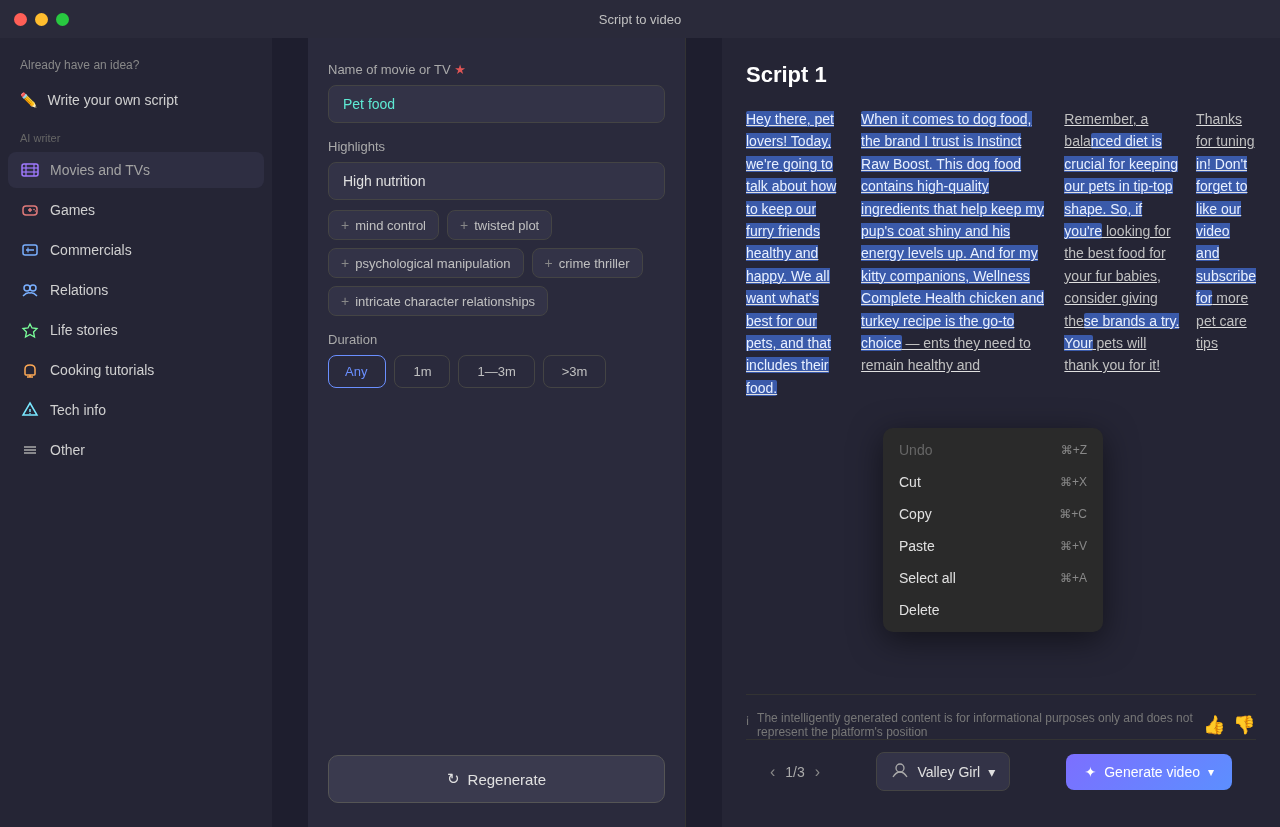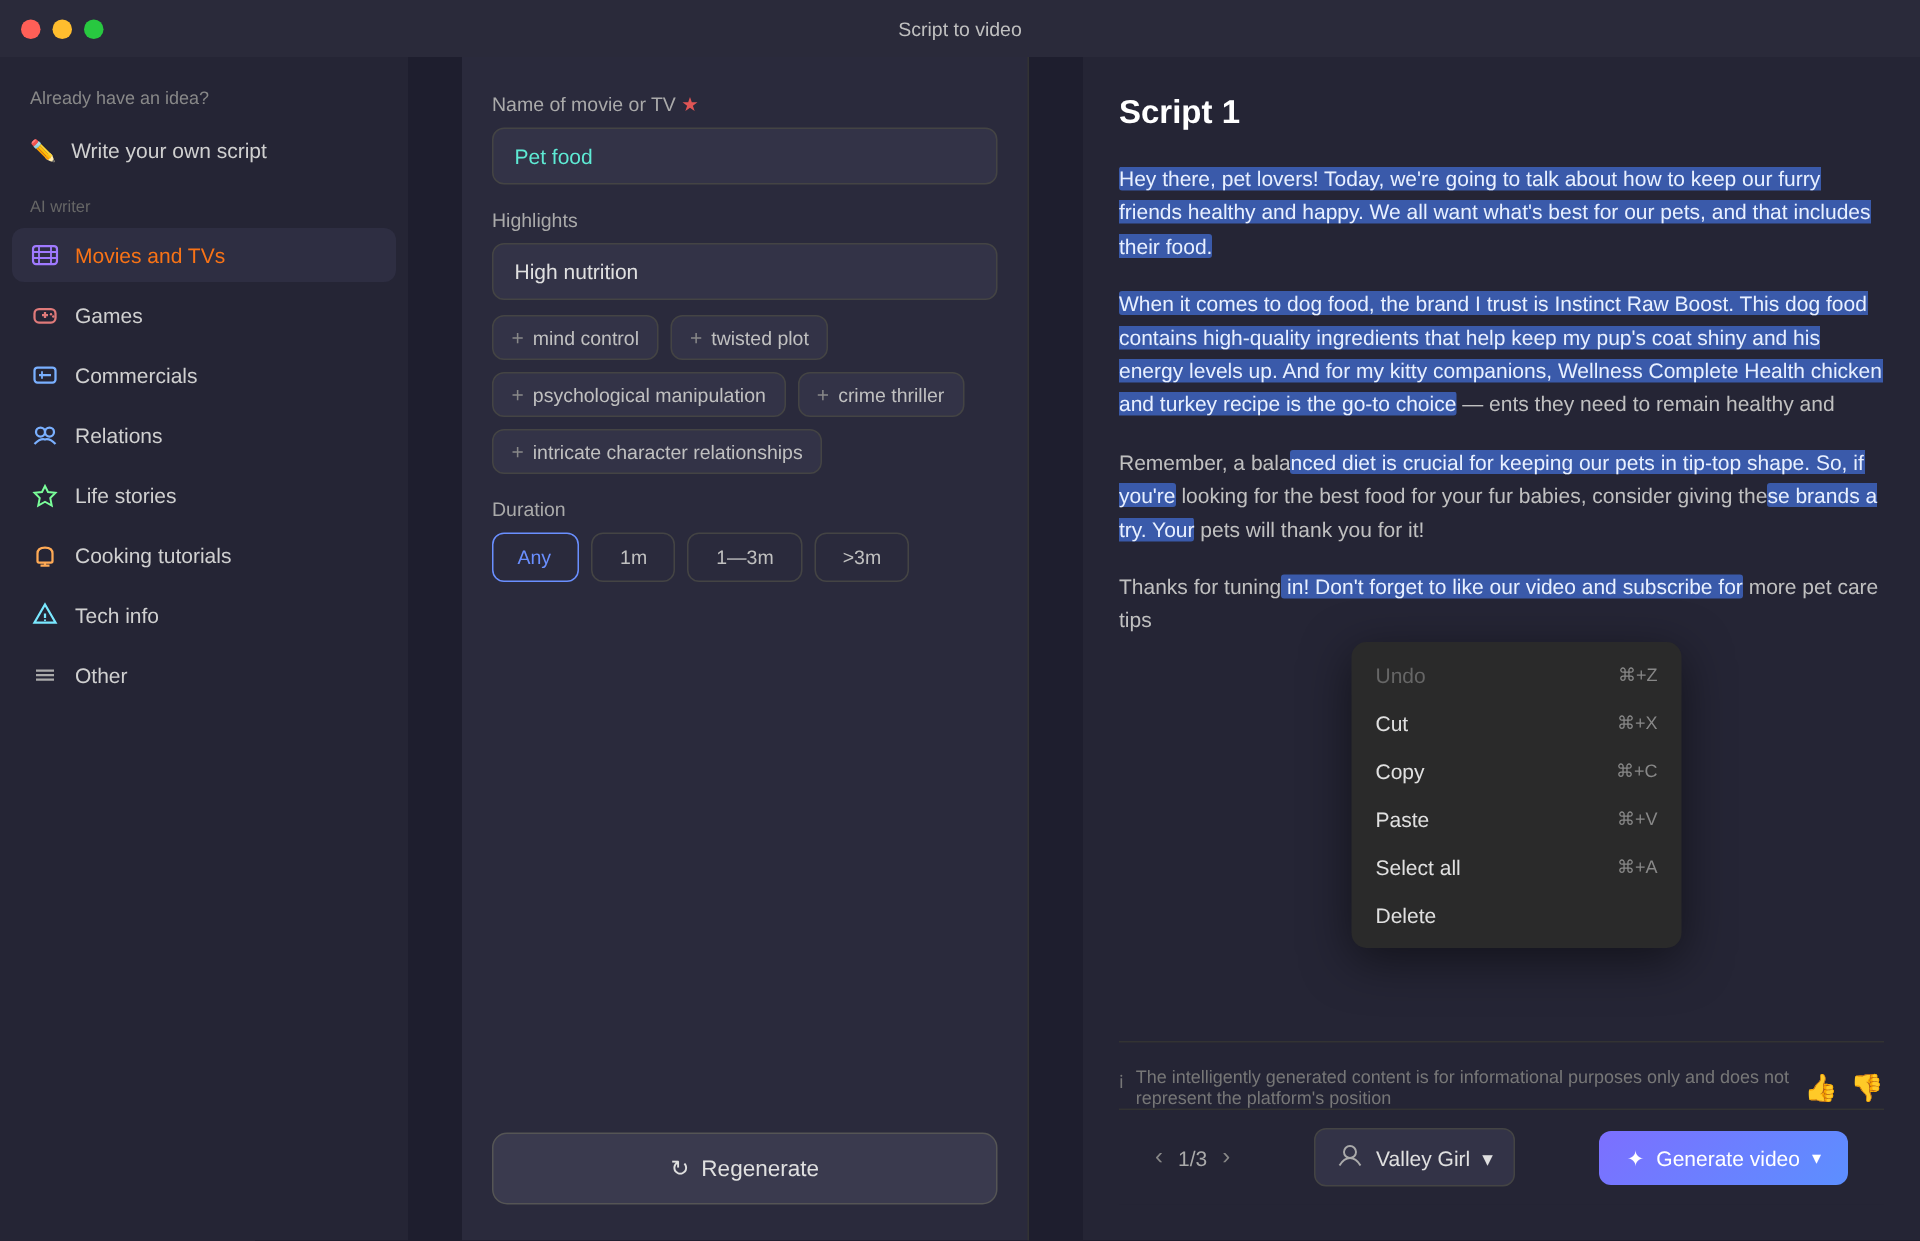--- a/index.html
+++ b/index.html
@@ -72,21 +72,21 @@
       align-items: center;
       gap: 10px;
       padding: 8px 12px;
       border-radius: 8px;
       cursor: pointer;
       font-size: 14px;
       color: #d0d0d0;
     }
     .sidebar-item.active {
       background: #2e2e42;
-      color: #f97316;
+      color: #a3a3a3;
     }
     .sidebar-item .icon {
       width: 20px;
       height: 20px;
       display: flex;
       align-items: center;
       justify-content: center;
       font-size: 16px;
       flex-shrink: 0;
     }
@@ -219,34 +219,35 @@
       color: #fff;
       margin-bottom: 20px;
     }
     .script-content {
       flex: 1;
       overflow: hidden;
       position: relative;
     }
     .script-paragraphs {
       display: flex;
-      flex-direction: column;
+      flex-direction: row;
       gap: 16px;
+      text-decoration: underline;
     }
     .script-para {
       font-size: 14px;
       line-height: 1.6;
       color: #c0c0c0;
     }
 
     
     .context-menu {
       position: absolute;
       top: 320px;
-      left: 155px;
+      left: 137px;
       background: #2a2a2a;
       border-radius: 10px;
       padding: 6px 0;
       width: 220px;
       box-shadow: 0 8px 32px rgba(0,0,0,0.5);
       z-index: 100;
     }
     .ctx-item {
       display: flex;
       align-items: center;

